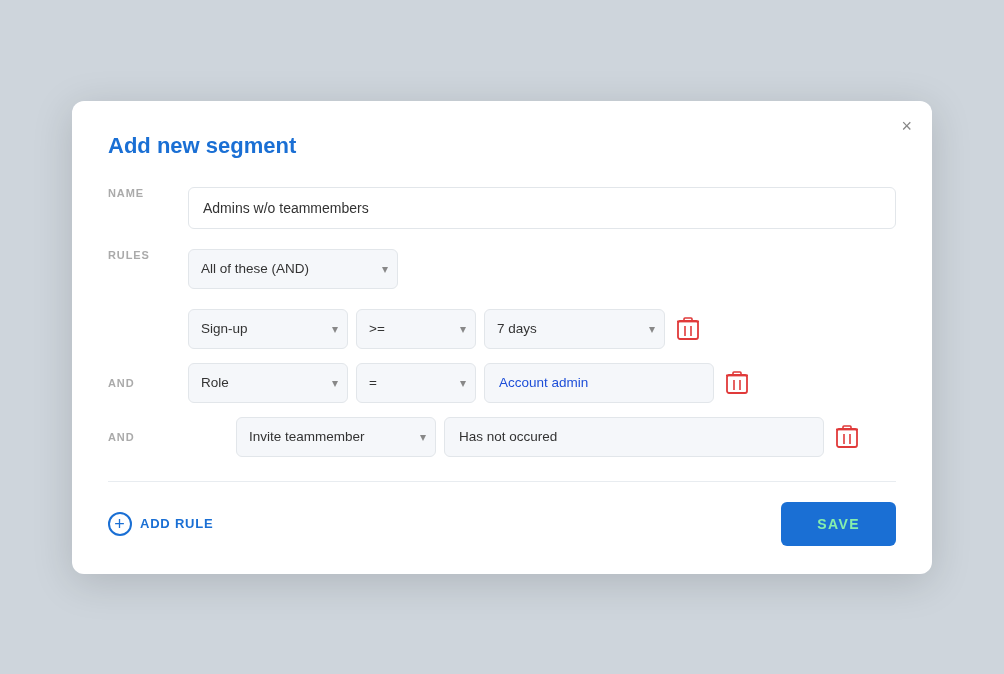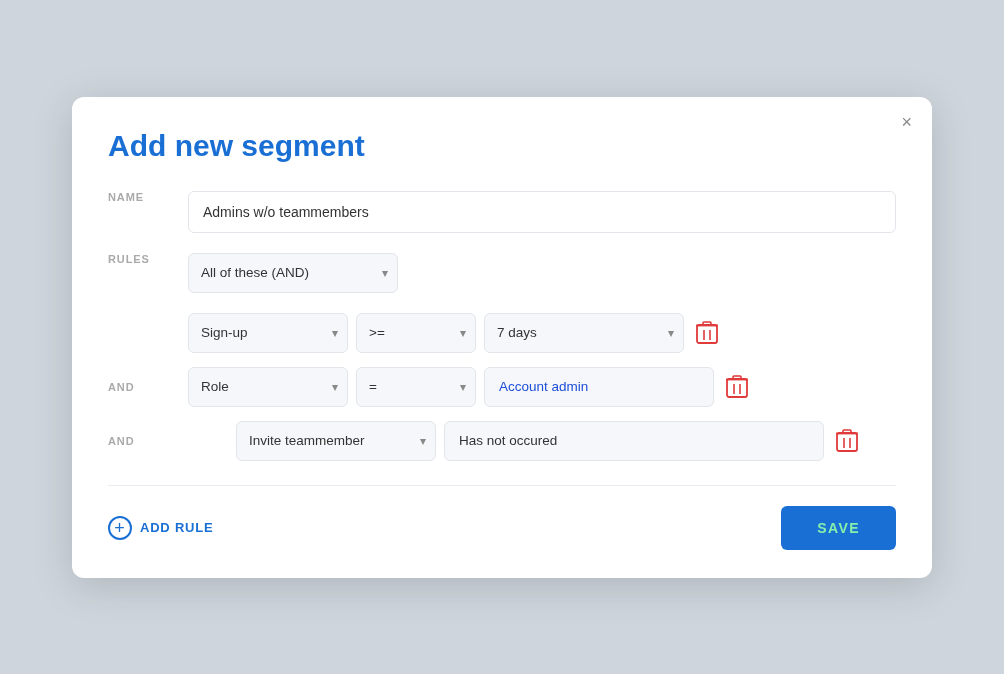--- a/index.html
+++ b/index.html
@@ -39,21 +39,21 @@
       font-size: 18px;
       color: #888;
       cursor: pointer;
       background: none;
       border: none;
       line-height: 1;
     }
 
     .modal-title {
       color: #1a6fd4;
-      font-size: 30px;
+      font-size: 22px;
       font-weight: 700;
       margin-bottom: 28px;
     }
 
     .form-row {
       display: flex;
       align-items: flex-start;
       margin-bottom: 20px;
     }
 
@@ -126,21 +126,21 @@
 
     .rule-type-select select {
       width: 160px;
     }
 
     .rule-op-select select {
       width: 120px;
     }
 
     .rule-value-select select {
-      width: 200px;
+      width: 181px;
     }
 
     .rule-value-input {
       height: 40px;
       border: 1.5px solid #e2e6ea;
       border-radius: 6px;
       padding: 0 14px;
       font-size: 13.5px;
       color: #1d4ed8;
       background: #f5f7fa;

